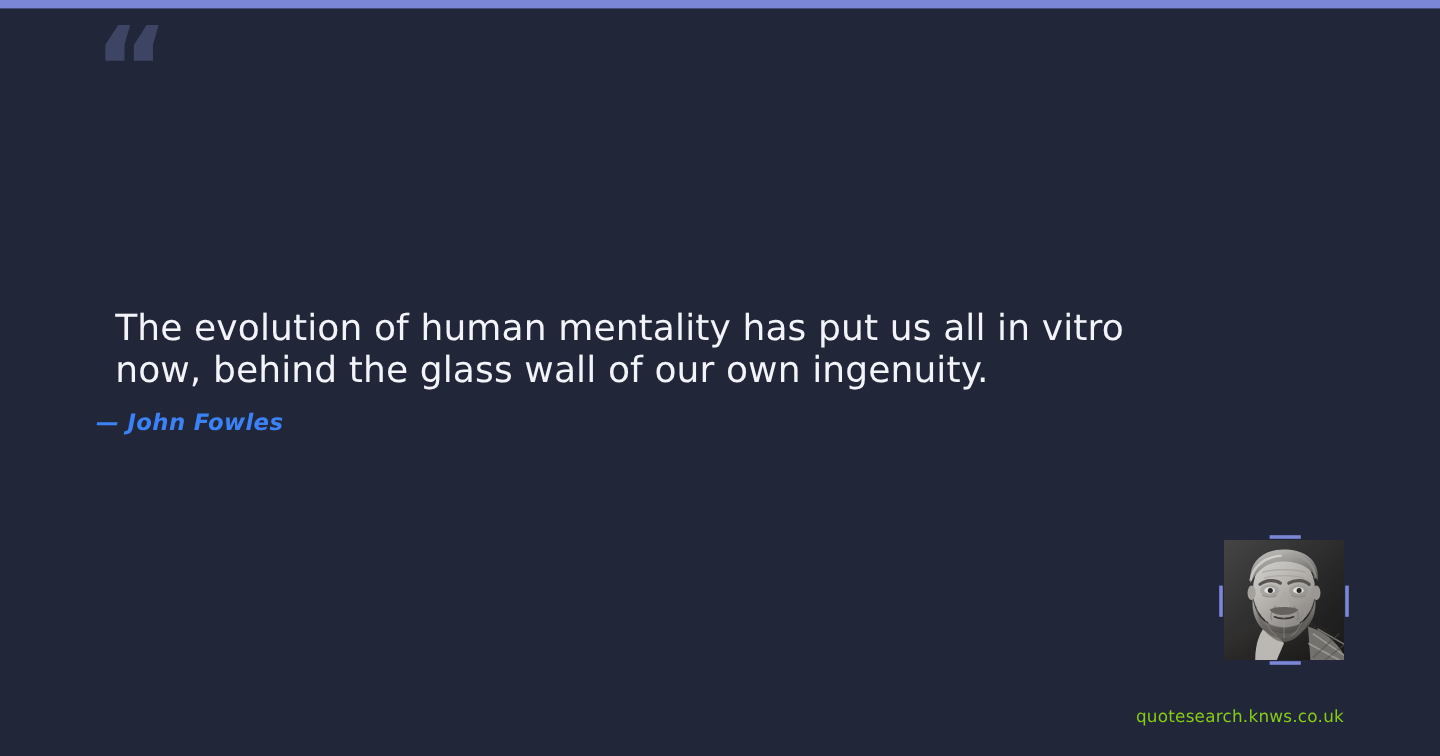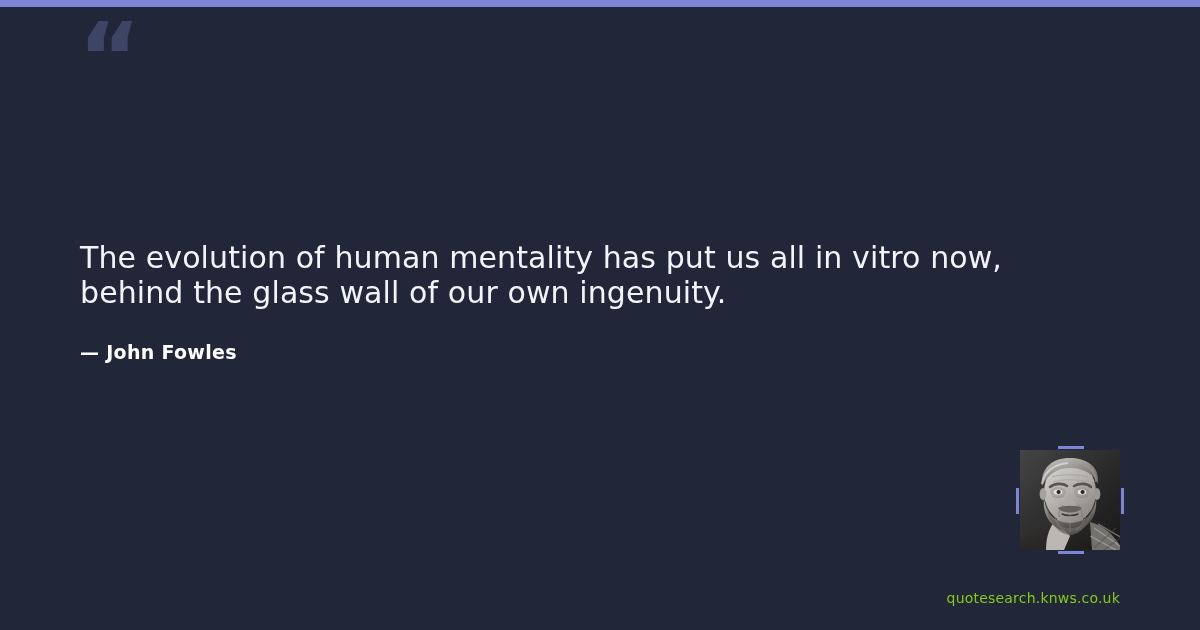--- a/index.html
+++ b/index.html
@@ -42,38 +42,39 @@
   }
 
   
   #quote-block {
     position: absolute;
     left: 80px;
     top: 240px;
     width: 950px;
   }
   #quote-text {
-    margin: 0;
+    margin: 16px;
     font-size: 30px;
     line-height: 35px;
     font-weight: 400;
     color: #f2f4f9;
     letter-spacing: 0.1px;
   }
 
   
   #attribution {
     position: absolute;
     left: 80px;
     top: 341px;
     font-size: 19px;
     font-weight: 700;
-    color: #ffffff;
+    color: #3b82f6;
     letter-spacing: 0.3px;
     white-space: nowrap;
+    font-style: italic;
   }
 
   
   #portrait-wrap {
     position: absolute;
     left: 1020px;
     top: 450px;
     width: 100px;
     height: 100px;
   }

